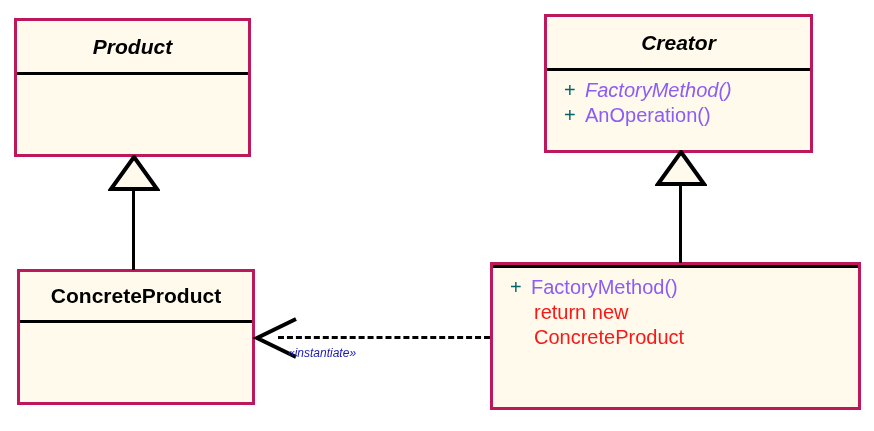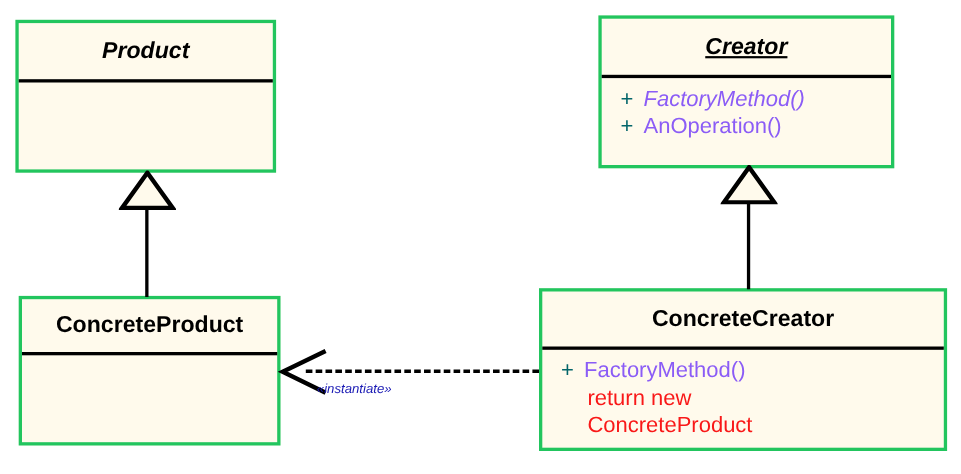--- a/index.html
+++ b/index.html
@@ -15,21 +15,21 @@
     width: 874px;
     height: 431px;
     background: #ffffff;
     overflow: hidden;
   }
 
   
   .uml-class {
     position: absolute;
     background: #fffaec;
-    border: 3px solid #22c55e;
+    border: 3px solid #be185d;
     box-sizing: border-box;
   }
   .uml-name-compartment {
     display: flex;
     align-items: center;
     justify-content: center;
     box-sizing: border-box;
     width: 100%;
   }
   .uml-name {
@@ -114,21 +114,21 @@
 
   <div class="uml-class" style="left:14px; top:18px; width:237px; height:139px;">
     <div class="uml-name-compartment" style="height:51px;">
       <span class="uml-name abstract">Product</span>
     </div>
     <div class="uml-divider"></div>
     <div class="uml-members"></div>
   </div>
 
   <div class="uml-class" style="left:544px; top:14px; width:269px; height:139px;">
-    <div class="uml-name-compartment" style="height:51px;text-decoration:underline;">
+    <div class="uml-name-compartment" style="height:51px;">
       <span class="uml-name abstract">Creator</span>
     </div>
     <div class="uml-divider"></div>
     <div class="uml-members">
       <div class="uml-member abstract">
         <span class="vis">+</span>
         <span class="sig">FactoryMethod()</span>
       </div>
       <div class="uml-member">
         <span class="vis">+</span>
@@ -139,23 +139,20 @@
 
   <div class="uml-class" style="left:17px; top:269px; width:238px; height:136px;">
     <div class="uml-name-compartment" style="height:48px;">
       <span class="uml-name">ConcreteProduct</span>
     </div>
     <div class="uml-divider"></div>
     <div class="uml-members"></div>
   </div>
 
   <div class="uml-class" style="left:490px; top:262px; width:371px; height:148px;">
-    <div class="uml-name-compartment" style="height:50px;">
-      <span class="uml-name">ConcreteCreator</span>
-    </div>
     <div class="uml-divider"></div>
     <div class="uml-members">
       <div class="uml-member">
         <span class="vis">+</span>
         <span class="sig">FactoryMethod()</span>
       </div>
       <div class="uml-note-line">return new</div>
       <div class="uml-note-line">ConcreteProduct</div>
     </div>
   </div>

